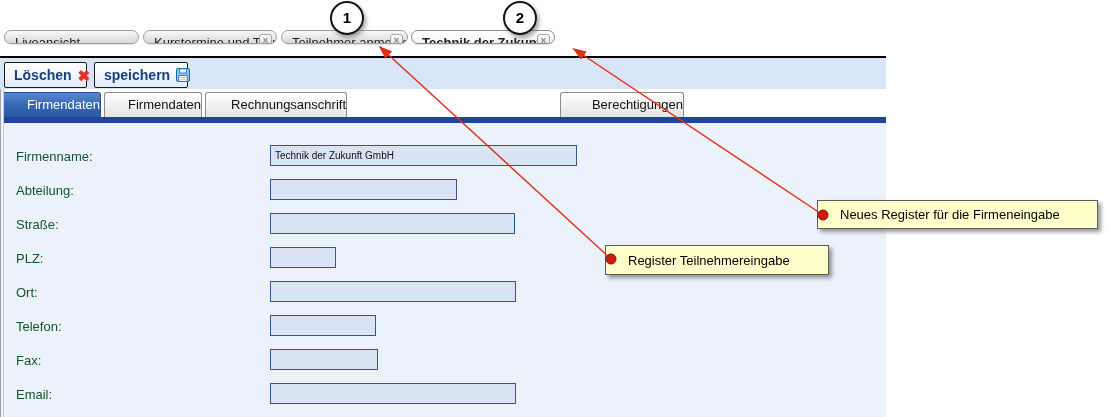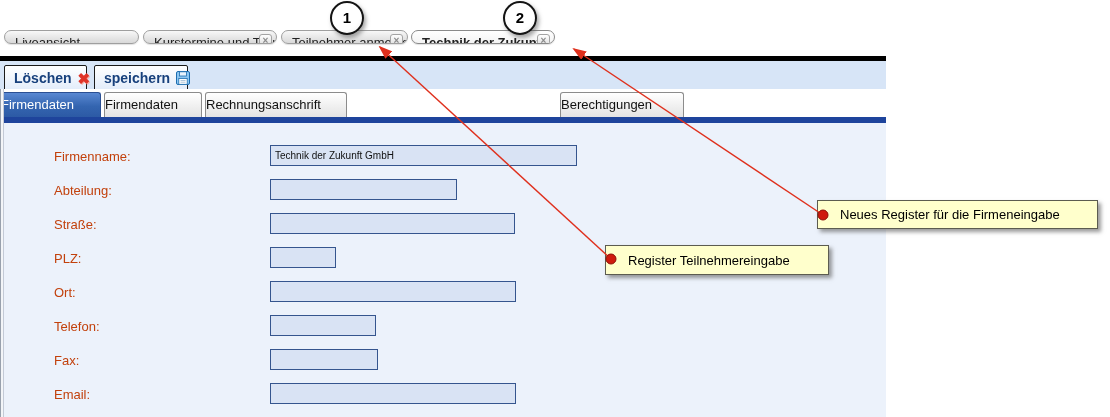--- a/index.html
+++ b/index.html
@@ -14,43 +14,43 @@
           line-height:23px; padding:0 20px 0 10px; white-space:nowrap; overflow:hidden;
           box-shadow:0 1px 1px rgba(0,0,0,0.12); cursor:pointer; }
   .ttab.noclose { padding-right:10px; }
   .ttab.active { background:linear-gradient(#ffffff,#f4f4f4); font-weight:bold; border-color:#8a8a8a; }
   .closebox { position:absolute; right:4px; top:3px; width:13px; height:13px; border:1px solid #a3a3a3;
               border-radius:3px; background:linear-gradient(#fefefe,#dcdcdc); color:#8a8a8a;
               font-size:10px; line-height:11px; text-align:center; font-weight:bold; cursor:pointer; }
 
   
   .toolbar { position:absolute; left:0; top:56px; width:886px; height:33px; background:#d7e5f7;
-             border-top:5px solid #000000; }
+             border-top:2px solid #000000; }
   .tb-btn { position:absolute; top:4px; height:26px; border:1px solid #1a1a1a; border-radius:2px;
             background:linear-gradient(#ffffff,#e2ecfa); color:#17407c; font-weight:bold;
             font-size:14px; font-family:"Liberation Sans",sans-serif; display:flex; align-items:center;
             gap:6px; padding:0 9px; cursor:pointer; }
   .del-icon { color:#e03428; font-size:15px; font-weight:bold; text-shadow:1px 1px 0 #f5b0a8; line-height:1; }
   .disk-icon { display:inline-block; line-height:0; }
 
   
   .tabbar2 { position:absolute; left:0; top:89px; width:886px; height:28px; background:#ffffff; }
   .ftab { position:absolute; top:3px; height:25px; border:1px solid #8c8c8c; border-bottom:none;
           border-radius:3px 3px 0 0; background:linear-gradient(#ffffff,#e3e3e3); color:#111;
-          font-size:13px; line-height:24px; text-align:left; white-space:nowrap; overflow:hidden;
+          font-size:13px; line-height:24px; text-align:right; white-space:nowrap; overflow:hidden;
           cursor:pointer; }
   .ftab.active { background:linear-gradient(#5988d2 0%,#3465b0 55%,#2c5aa5 100%); color:#fff;
                  border-color:#2a4f93; }
   .bluebar { position:absolute; left:0; top:117px; width:886px; height:6px; background:#1e449c; }
 
   
   .content { position:absolute; left:0; top:123px; width:886px; height:294px; background:#ecf2fb; }
   .left-edge { position:absolute; left:0; top:89px; width:4px; height:328px;
                background:linear-gradient(to right,#98a1ad 0,#98a1ad 1px,#f3f5f8 1px,#f3f5f8 3px,#c3cad6 3px,#c3cad6 4px); }
-  .frow-label { position:absolute; left:16px; color:#c2410c; font-size:13px;margin-left:38px; }
+  .frow-label { position:absolute; left:16px; color:#14532d; font-size:13px; }
   .frow-input { position:absolute; left:270px; height:21px; background:#d9e3f4; border:1px solid #35558e;
                 font-size:10px; color:#111; padding:0 4px; font-family:"Liberation Sans",sans-serif; }
 
   
   .note { position:absolute; background:#ffffcc; border:1px solid #5c5c50; height:30px;
           display:flex; align-items:center; padding-left:22px; font-size:13px; color:#000;
           box-shadow:3px 3px 4px rgba(100,100,100,0.65); z-index:30; white-space:nowrap; }
   .numcircle { position:absolute; width:34px; height:34px; border:2px solid #141414; border-radius:50%;
                background:radial-gradient(circle at 40% 35%, #ffffff 60%, #ededed);
                box-shadow:2px 3px 4px rgba(90,90,90,0.55); z-index:50; text-align:center;

